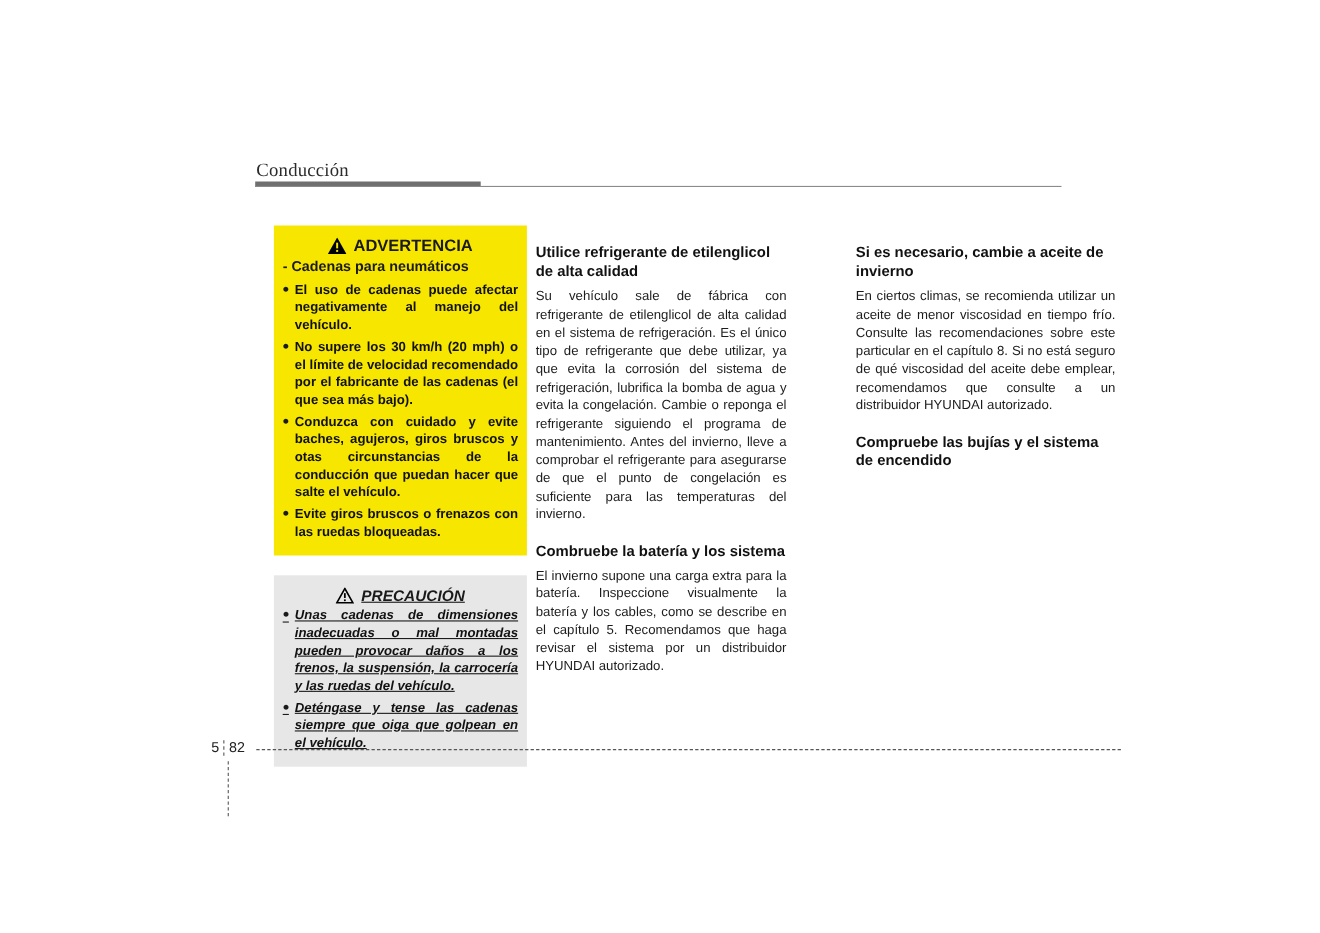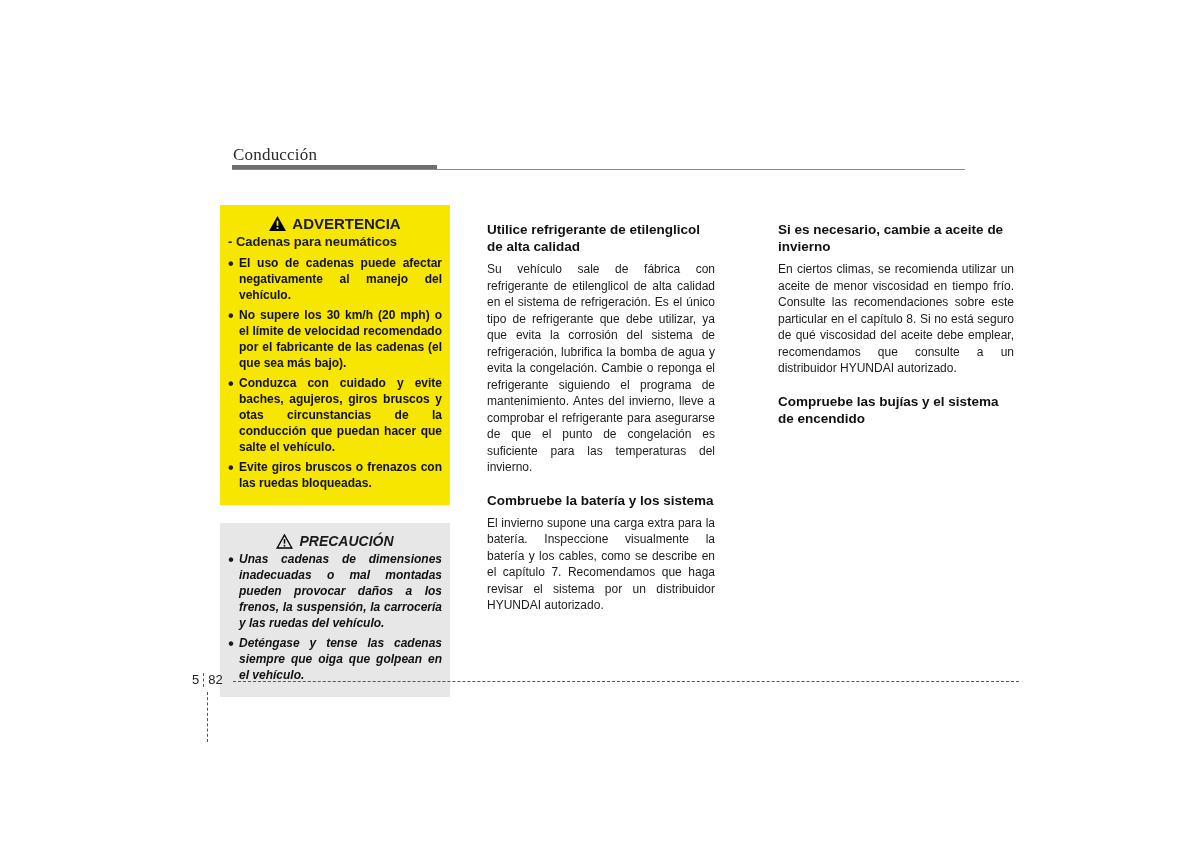--- a/index.html
+++ b/index.html
@@ -11,36 +11,36 @@
   .page-header-title{
     position:absolute;left:233px;top:145px;
     font-family:"Liberation Serif", serif;font-size:17px;color:#2b2b2b;
     letter-spacing:.2px;
   }
   .header-thick-bar{position:absolute;left:232px;top:165px;width:205px;height:5px;background:#6f6f6f;}
   .header-rule{position:absolute;left:232px;top:169px;width:733px;border-top:1px solid #8a8a8a;}
 
   
   .col{position:absolute;top:205px;}
-  .col-left{left:220px;width:222px;}
+  .col-left{left:249px;width:222px;}
   .col-mid{left:487px;width:228px;}
   .col-right{left:778px;width:236px;}
 
   h3.section-heading{
     margin:0 0 6px 0;font-size:13.5px;line-height:17px;font-weight:bold;color:#111;
   }
   p.section-body{
     margin:0 0 16px 0;font-size:12px;line-height:16.5px;text-align:justify;color:#1c1c1c;
   }
   .section{margin-bottom:14px;margin-top:16px;}
 
   
   .notice-box{box-sizing:border-box;width:230px;padding:10px 8px 10px 8px;}
   .warning-box{background:#f7e600;margin-bottom:18px;}
-  .caution-box{background:#e7e7e7;}
+  .caution-box{background:#e7e7e7;text-decoration:underline;}
   .box-title-row{
     display:flex;align-items:center;justify-content:center;gap:6px;
     font-weight:bold;margin-bottom:2px;
   }
   .warning-box .box-title-row{font-size:15px;}
   .caution-box .box-title-row{font-size:14px;font-style:italic;}
   .box-subtitle{
     text-align:left;font-weight:bold;font-size:13px;margin-bottom:6px;
   }
   ul.box-list{list-style:none;margin:0;padding:0;}
@@ -134,21 +134,21 @@
 
 </div>
 
 <div class="col col-mid">
   <div class="section">
     <h3 class="section-heading">Utilice refrigerante de etilenglicol de alta calidad</h3>
     <p class="section-body">Su vehículo sale de fábrica con refrigerante de etilenglicol de alta calidad en el sistema de refrigeración. Es el único tipo de refrigerante que debe utilizar, ya que evita la corrosión del sistema de refrigeración, lubrifica la bomba de agua y evita la congelación. Cambie o reponga el refrigerante siguiendo el programa de mantenimiento. Antes del invierno, lleve a comprobar el refrigerante para asegurarse de que el punto de congelación es suficiente para las temperaturas del invierno.</p>
   </div>
   <div class="section">
     <h3 class="section-heading">Combruebe la batería y los sistema</h3>
-    <p class="section-body">El invierno supone una carga extra para la batería. Inspeccione visualmente la batería y los cables, como se describe en el capítulo 7. Recomendamos que haga revisar el sistema por un distribuidor HYUNDAI autorizado.</p>
+    <p class="section-body">El invierno supone una carga extra para la batería. Inspeccione visualmente la batería y los cables, como se describe en el capítulo 5. Recomendamos que haga revisar el sistema por un distribuidor HYUNDAI autorizado.</p>
   </div>
 </div>
 
 <div class="col col-right">
   <div class="section">
     <h3 class="section-heading">Si es necesario, cambie a aceite de invierno</h3>
     <p class="section-body">En ciertos climas, se recomienda utilizar un aceite de menor viscosidad en tiempo frío. Consulte las recomendaciones sobre este particular en el capítulo 8. Si no está seguro de qué viscosidad del aceite debe emplear, recomendamos que consulte a un distribuidor HYUNDAI autorizado.</p>
   </div>
   <div class="section">
     <h3 class="section-heading">Compruebe las bujías y el sistema de encendido</h3>

